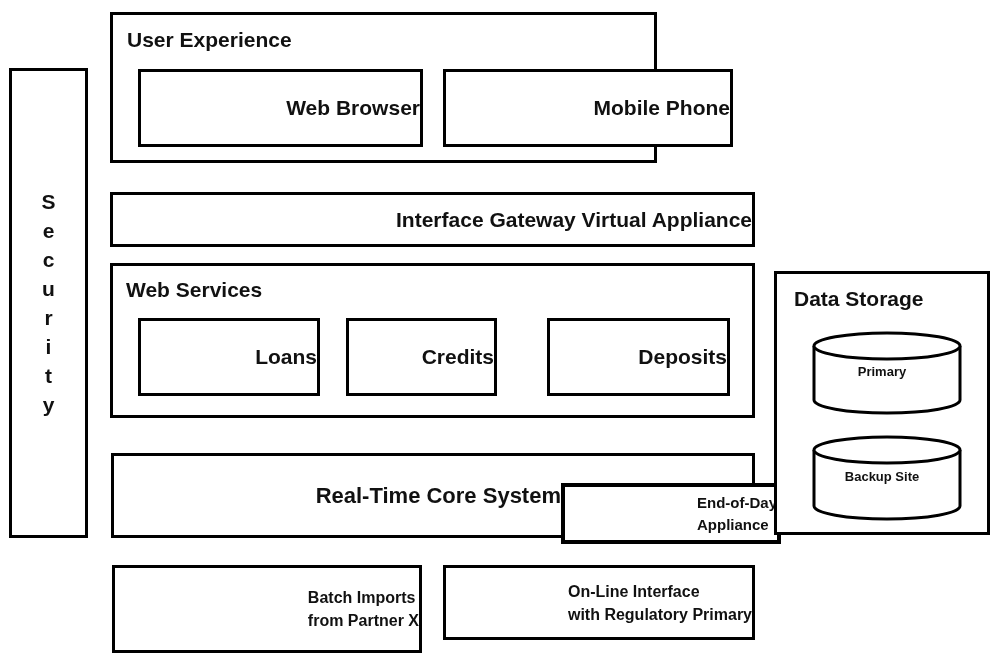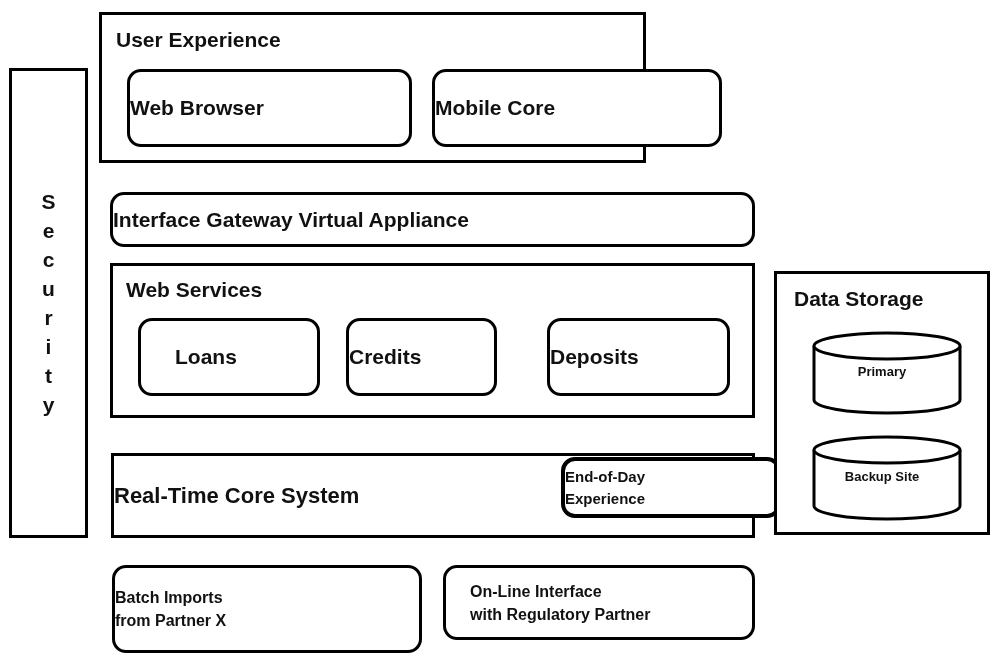--- a/index.html
+++ b/index.html
@@ -19,22 +19,21 @@
   }
   .box {
     position: absolute;
     border: 3px solid #000000;
     background: #ffffff;
     box-sizing: border-box;
   }
   .center-flex {
     display: flex;
     align-items: center;
-    justify-content: flex-start;
-    border-radius: 14px;
+    justify-content: flex-end;
   }
   .panel-title {
     position: absolute;
     font-size: 21px;
     white-space: nowrap;
   }
   .label-lg {
     font-size: 21px;
     white-space: nowrap;
   }
@@ -46,35 +45,35 @@
   .security-box {
     left: 9px; top: 68px; width: 79px; height: 470px;
     display: flex; flex-direction: column;
     align-items: center; justify-content: center;
   }
   .security-letter {
     font-size: 21px;
     line-height: 29px;
     text-align: center;
   }
-  .ue-box { left: 99px; top: 12px; width: 547px; height: 151px; }
+  .ue-box { left: 110px; top: 12px; width: 547px; height: 151px; }
   .wb-box { left: 25px; top: 54px; width: 285px; height: 78px; }
   .mp-box { left: 330px; top: 54px; width: 290px; height: 78px; }
   .gw-box { left: 110px; top: 192px; width: 645px; height: 55px; }
   .ws-box { left: 110px; top: 263px; width: 645px; height: 155px; }
   .loans-box    { left: 25px;  top: 52px; width: 182px; height: 78px; padding-left: 34px; }
   .credits-box  { left: 233px; top: 52px; width: 151px; height: 78px; }
   .deposits-box { left: 434px; top: 52px; width: 183px; height: 78px; }
   .rt-box { left: 111px; top: 453px; width: 644px; height: 85px; }
   .rt-label-zone {
     position: absolute; left: 0; top: 0; width: 447px; height: 100%;
   }
   .rt-label { font-size: 22px; }
   .eod-box {
-    left: 447px; top: 1px; width: 220px; height: 61px;
+    left: 447px; top: 27px; width: 220px; height: 61px;
     border-width: 4px;
   }
   .eod-text { font-size: 15px; line-height: 22px; text-align: left; }
   .batch-box  { left: 112px; top: 565px; width: 310px; height: 88px; }
   .online-box { left: 443px; top: 565px; width: 312px; height: 75px; padding-left: 24px; }
   .ds-box { left: 774px; top: 271px; width: 216px; height: 264px; }
   .ds-svg { position: absolute; left: 0; top: 0; }
   .cyl-label {
     position: absolute;
     width: 100%;
@@ -100,21 +99,21 @@
     <span class="security-letter">t</span>
     <span class="security-letter">y</span>
   </div>
 
   <div class="box ue-box">
     <div class="panel-title" style="left:14px; top:13px;">User Experience</div>
     <div class="box wb-box center-flex">
       <span class="label-lg">Web Browser</span>
     </div>
     <div class="box mp-box center-flex">
-      <span class="label-lg">Mobile Core</span>
+      <span class="label-lg">Mobile Phone</span>
     </div>
   </div>
 
   <div class="box gw-box center-flex">
     <span class="label-lg">Interface Gateway Virtual Appliance</span>
   </div>
 
   <div class="box ws-box">
     <div class="panel-title" style="left:13px; top:12px;">Web Services</div>
     <div class="box loans-box center-flex">
@@ -128,21 +127,21 @@
     </div>
   </div>
 
   <div class="box rt-box">
     <div class="rt-label-zone center-flex">
       <span class="rt-label">Real-Time Core System</span>
     </div>
     <div class="box eod-box center-flex">
       <div class="eod-text">
         <div>End-of-Day</div>
-        <div>Experience</div>
+        <div>Appliance</div>
       </div>
     </div>
   </div>
 
   <div class="box ds-box">
     <div class="panel-title" style="left:17px; top:13px;">Data Storage</div>
     <svg class="ds-svg" width="210" height="258" viewBox="0 0 210 258">
 
       <path d="M 37 72 L 37 126 A 73 13 0 0 0 183 126 L 183 72" fill="#ffffff" stroke="#000000" stroke-width="3"></path>
       <ellipse cx="110" cy="72" rx="73" ry="13" fill="#ffffff" stroke="#000000" stroke-width="3"></ellipse>
@@ -156,17 +155,17 @@
 
   <div class="box batch-box center-flex">
     <div class="label-sm">
       <div>Batch Imports</div>
       <div>from Partner X</div>
     </div>
   </div>
   <div class="box online-box center-flex">
     <div class="label-sm">
       <div>On-Line Interface</div>
-      <div>with Regulatory Partner</div>
+      <div>with Regulatory Primary</div>
     </div>
   </div>
 
 </div>
 
 </body></html>

